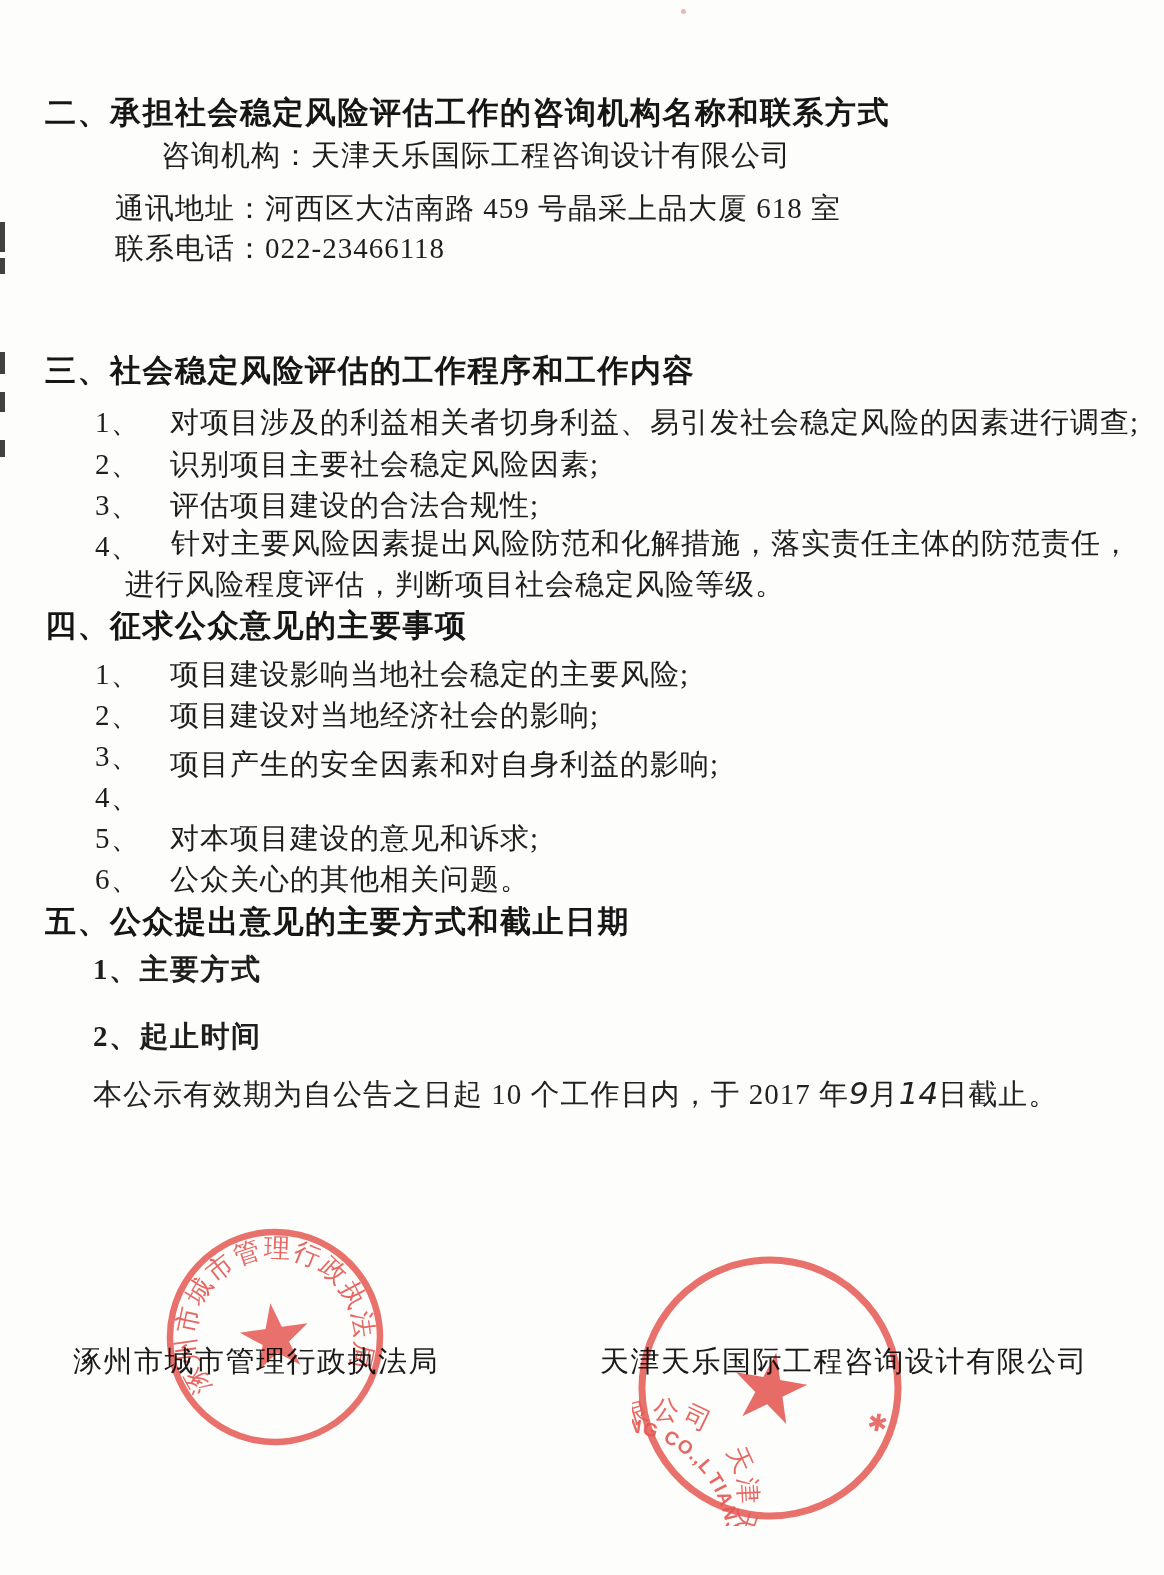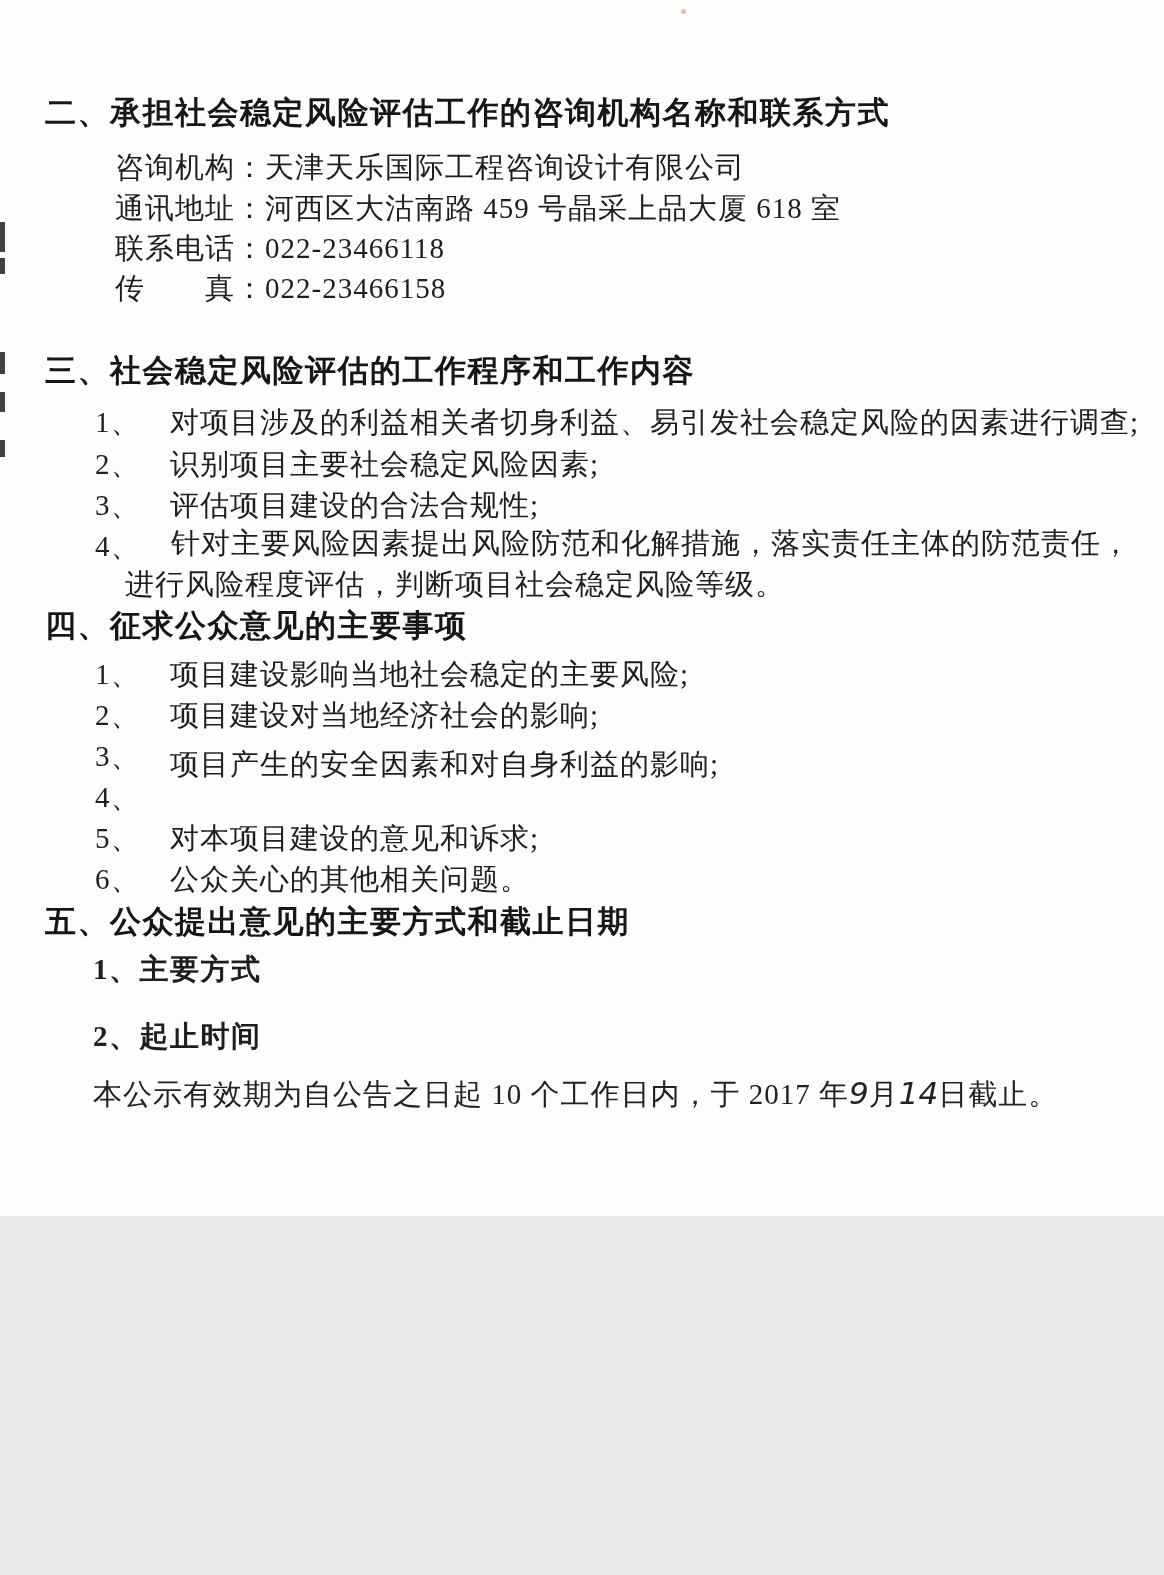--- a/index.html
+++ b/index.html
@@ -1,19 +1,19 @@
 <!DOCTYPE html>
 <html><head>
 <meta charset="utf-8">
 <style>
   html,body{margin:0;padding:0;}
   body{background:#e8e8e8;}
   .page{
     position:relative;
-    width:1164px;height:1216px;
+    width:1164px;height:1575px;
     background:#fdfdfc;
     overflow:hidden;
     font-family:"Liberation Serif","DejaVu Serif",serif;
     color:#1e1e1e;
   }
   .abs{position:absolute;white-space:nowrap;}
   .sec-heading{
     font-size:31px;font-weight:700;letter-spacing:1.5px;color:#161616;
   }
   .body-line{font-size:29px;letter-spacing:1px;color:#222;}
@@ -44,31 +44,28 @@
 
   <div class="edge-artifact" style="top:222px;height:30px;"></div>
   <div class="edge-artifact" style="top:258px;height:16px;"></div>
   <div class="edge-artifact" style="top:352px;height:22px;"></div>
   <div class="edge-artifact" style="top:392px;height:20px;"></div>
   <div class="edge-artifact" style="top:440px;height:17px;"></div>
   <div class="red-dot" style="left:681px;top:9px;"></div>
 
   <div class="abs sec-heading" style="left:45px;top:92px;">二、承担社会稳定风险评估工作的咨询机构名称和联系方式</div>
 
-  <div class="contact-row" style="top:148px;">
+  <div class="contact-row" style="top:136px;margin-left:46px;">
     <span class="contact-label">咨询机构：</span><span>天津天乐国际工程咨询设计有限公司</span>
   </div>
   <div class="contact-row" style="top:189px;">
     <span class="contact-label">通讯地址：</span><span>河西区大沽南路 459 号晶采上品大厦 618 室</span>
   </div>
   <div class="contact-row" style="top:229px;">
     <span class="contact-label">联系电话：</span><span>022-23466118</span>
-  </div>
-  <div class="contact-row" style="top:269px;">
-    <span class="contact-label">传　　真：</span><span>022-23466158</span>
   </div>
 
   <div class="abs sec-heading" style="left:45px;top:350px;">三、社会稳定风险评估的工作程序和工作内容</div>
 
   <div class="item-num" style="top:403px;">1、</div>
   <div class="item-text" style="top:403px;">对项目涉及的利益相关者切身利益、易引发社会稳定风险的因素进行调查;</div>
 
   <div class="item-num" style="top:445px;">2、</div>
   <div class="item-text" style="top:445px;">识别项目主要社会稳定风险因素;</div>
 

